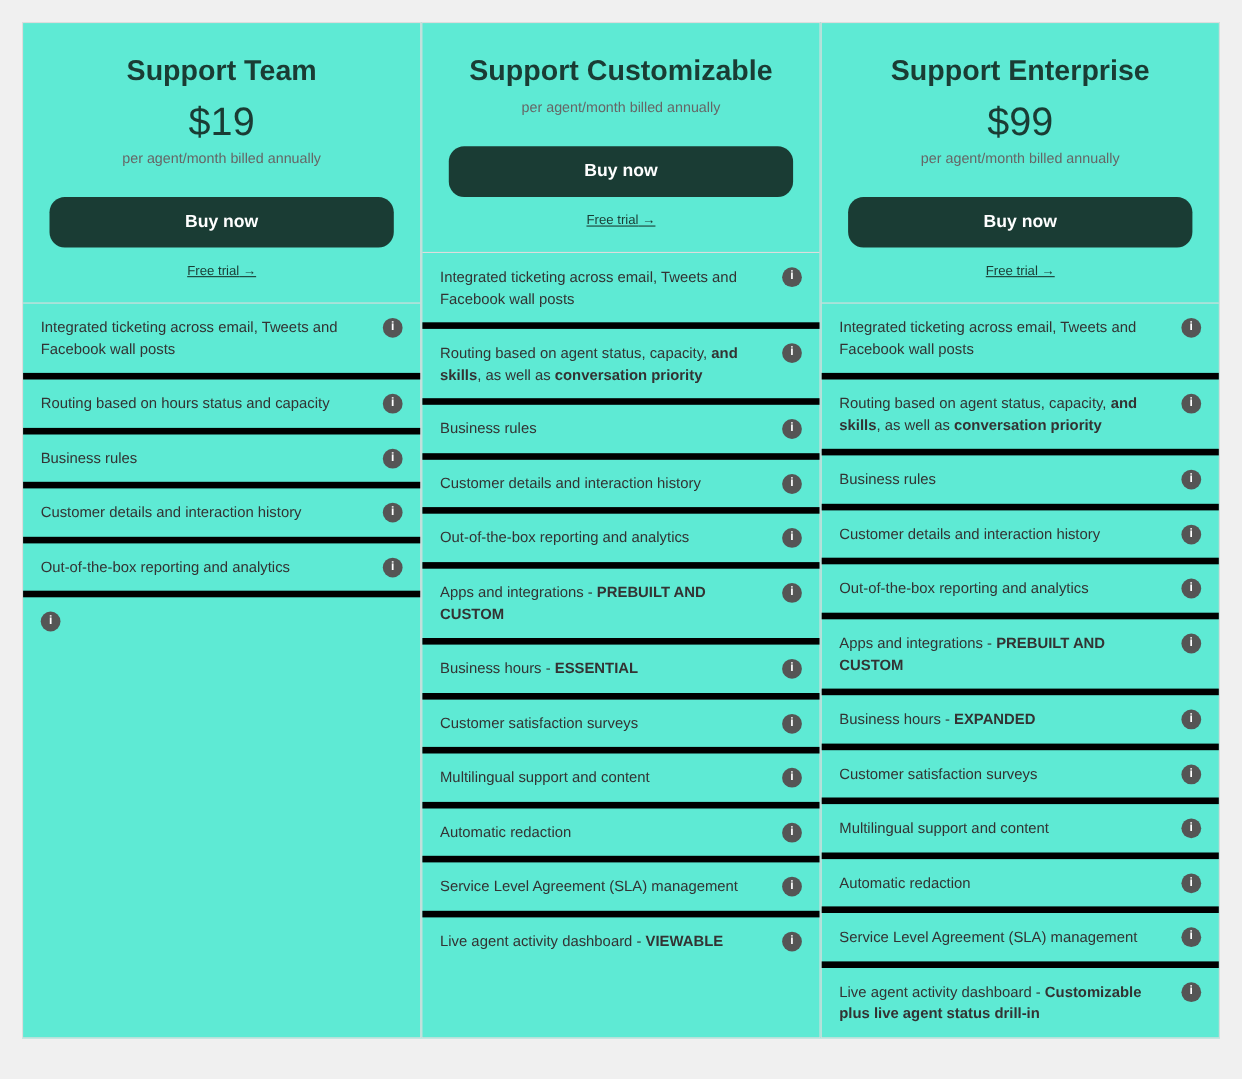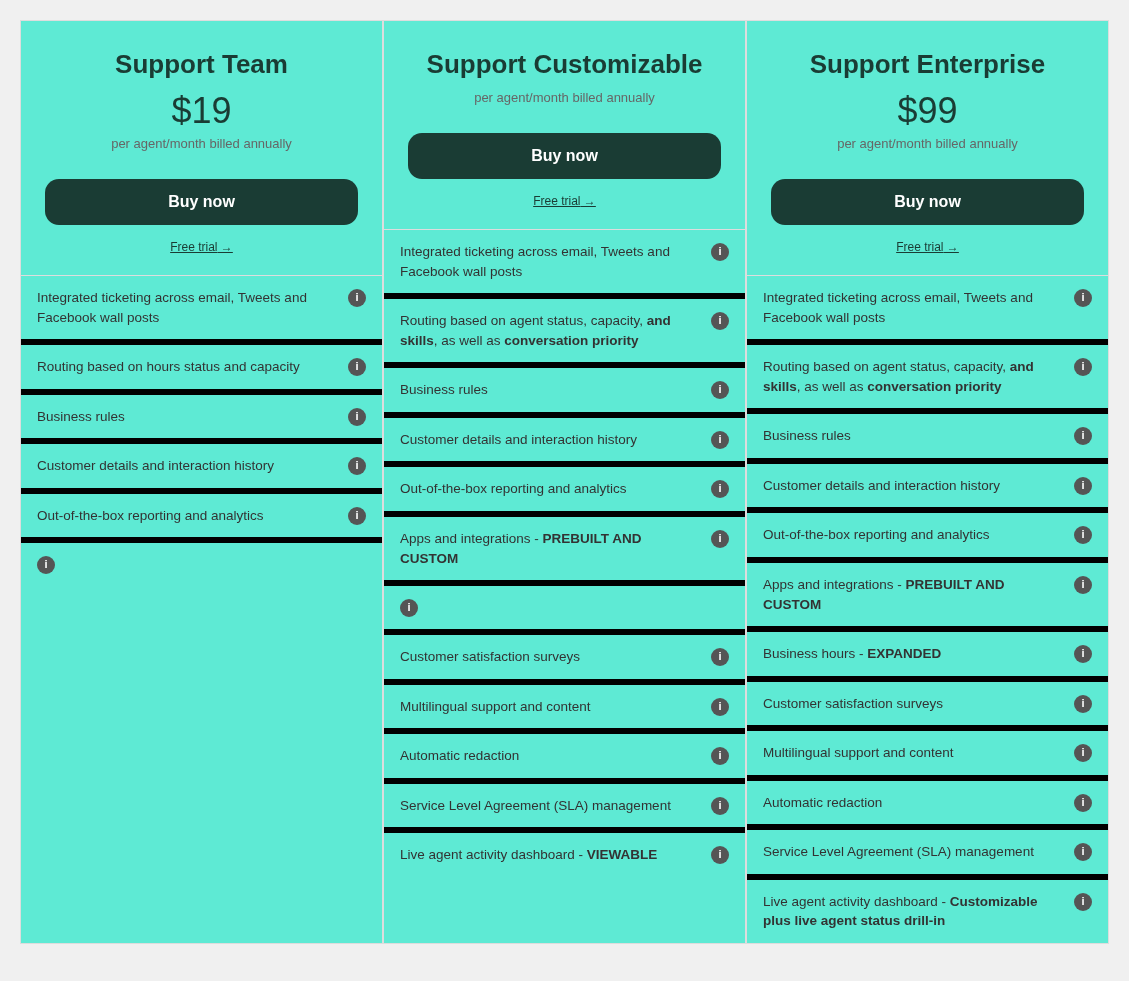--- a/index.html
+++ b/index.html
@@ -160,20 +160,21 @@
         </div>
         <div class="feature-row">
           <span class="feature-text">Out-of-the-box reporting and analytics</span>
           <div class="info-icon">i</div>
         </div>
         <div class="feature-row">
           <span class="feature-text">Apps and integrations - <strong>PREBUILT AND CUSTOM</strong></span>
           <div class="info-icon">i</div>
         </div>
         <div class="feature-row">
+          <span class="feature-text">Business hours - <strong>ESSENTIAL</strong></span>
           <div class="info-icon">i</div>
         </div>
         <div class="feature-row">
           <span class="feature-text">Customer satisfaction surveys</span>
           <div class="info-icon">i</div>
         </div>
         <div class="feature-row">
           <span class="feature-text">Multilingual support and content</span>
           <div class="info-icon">i</div>
         </div>

